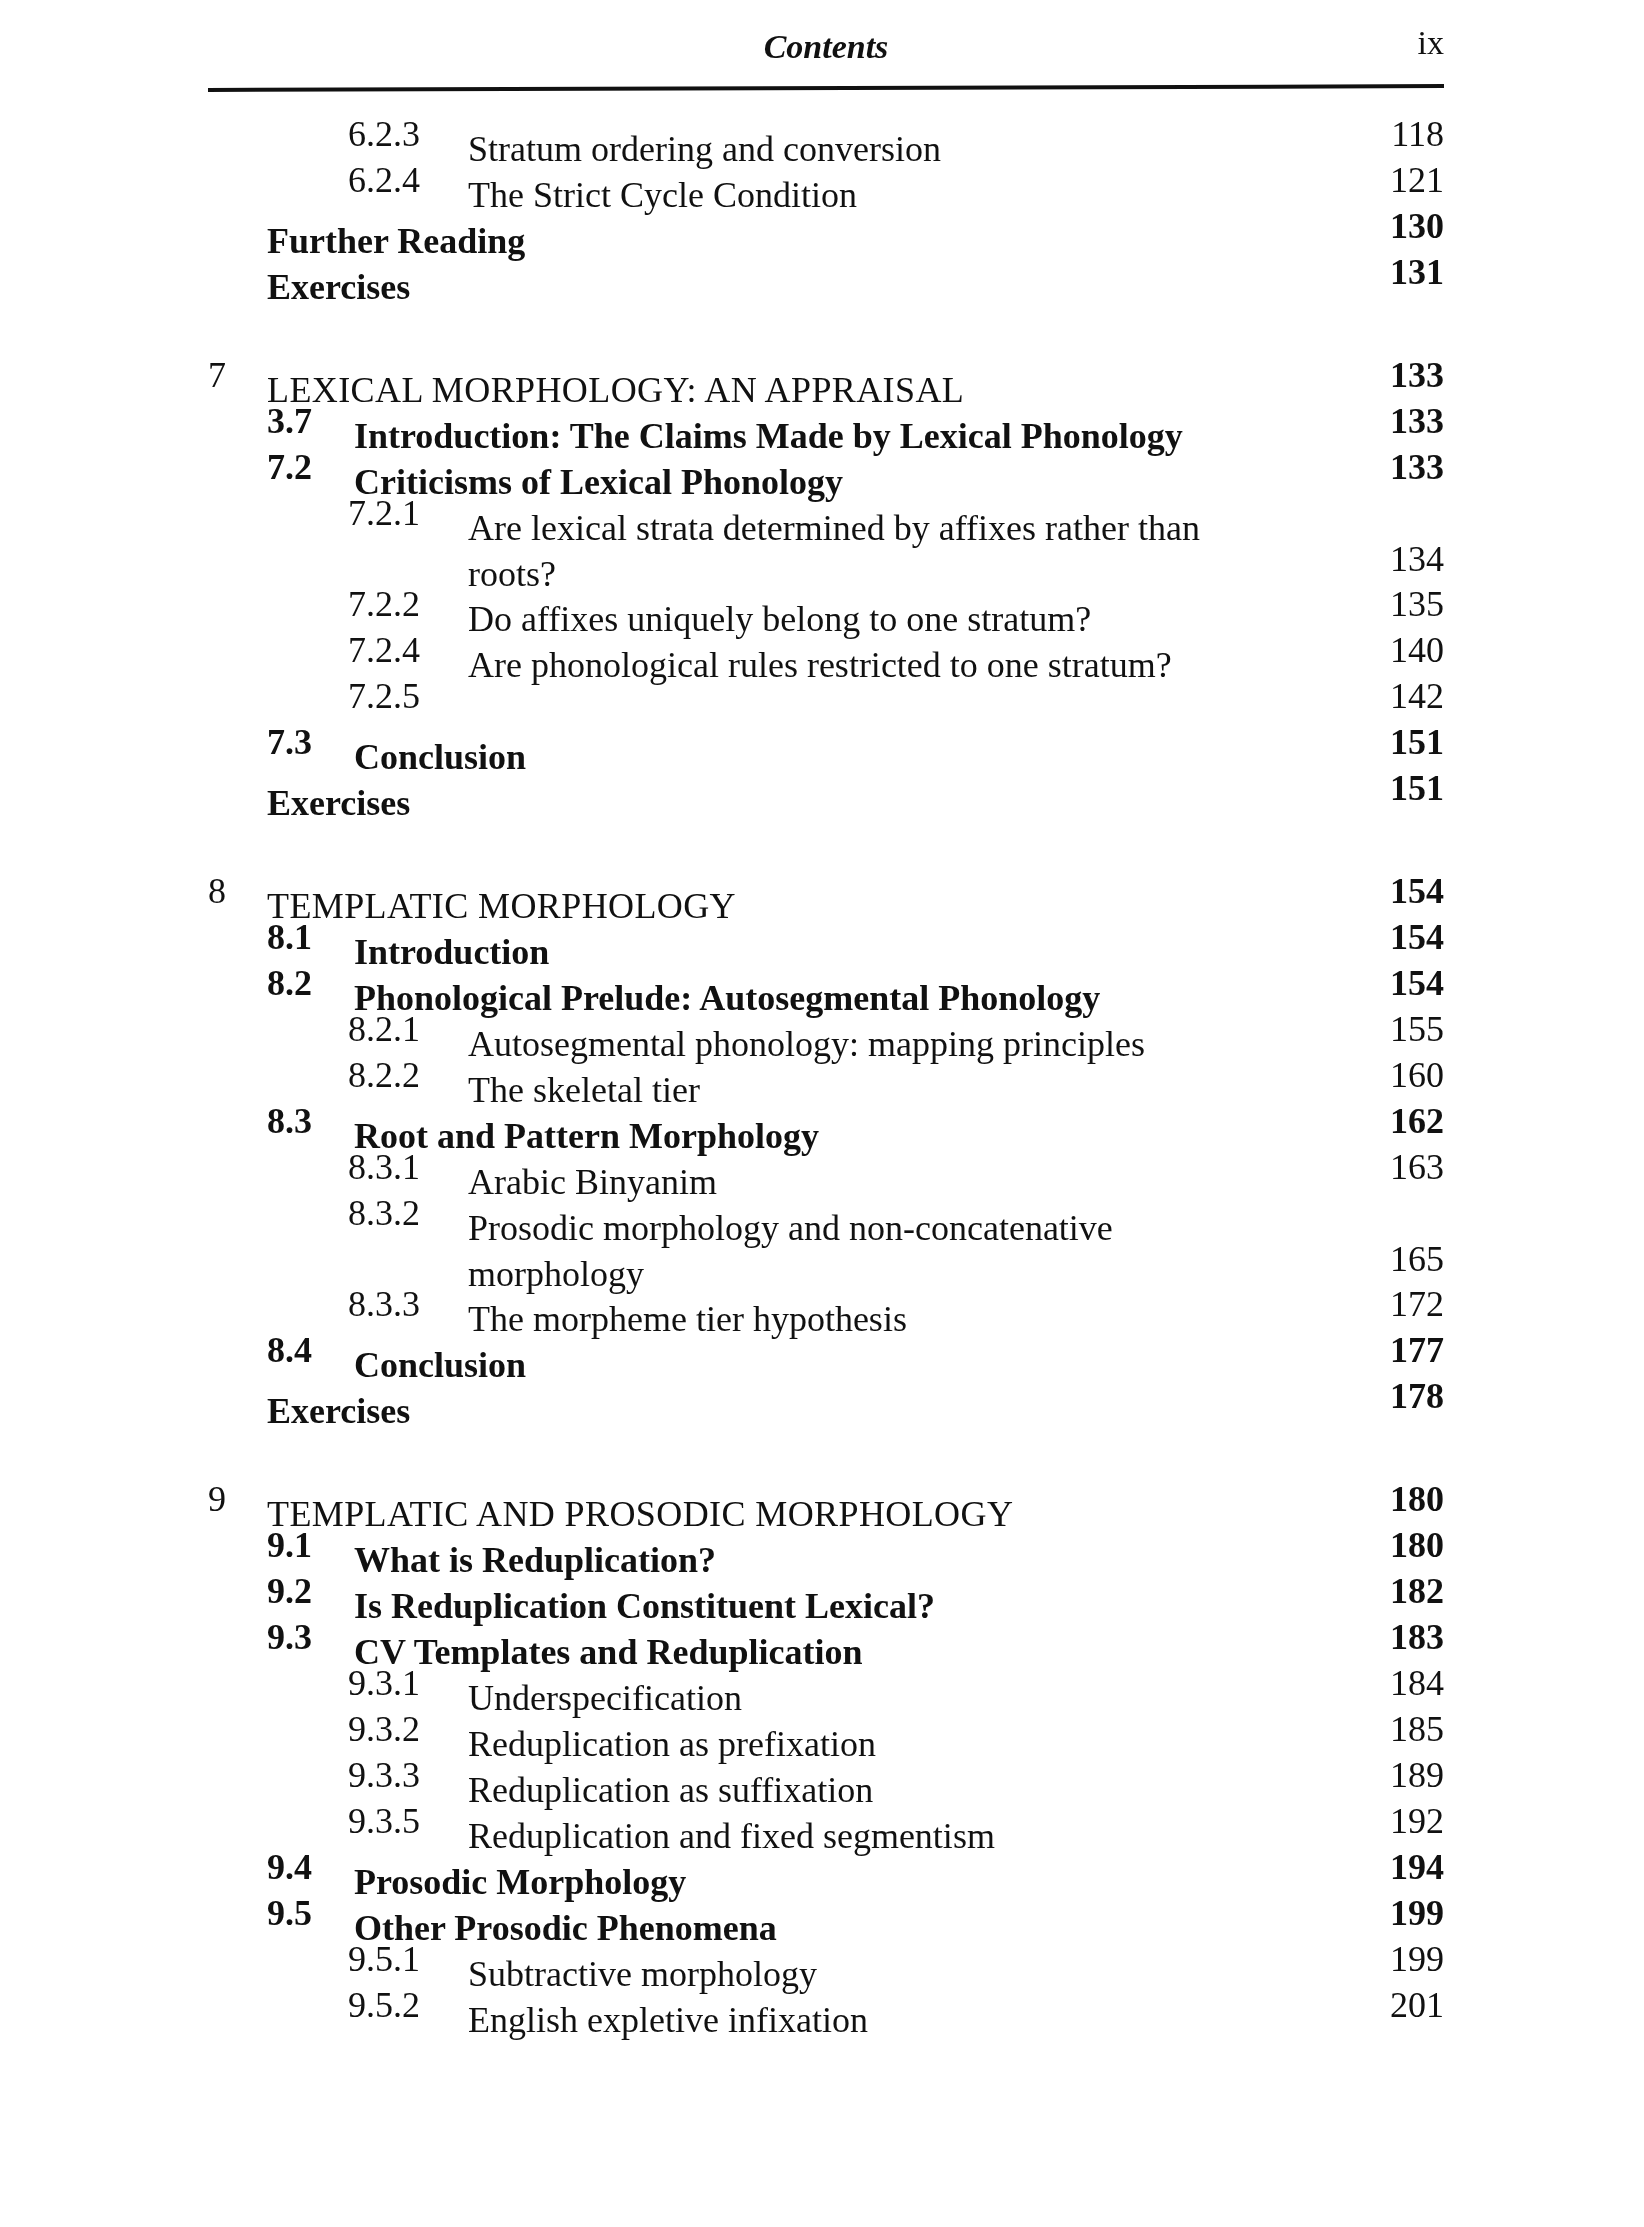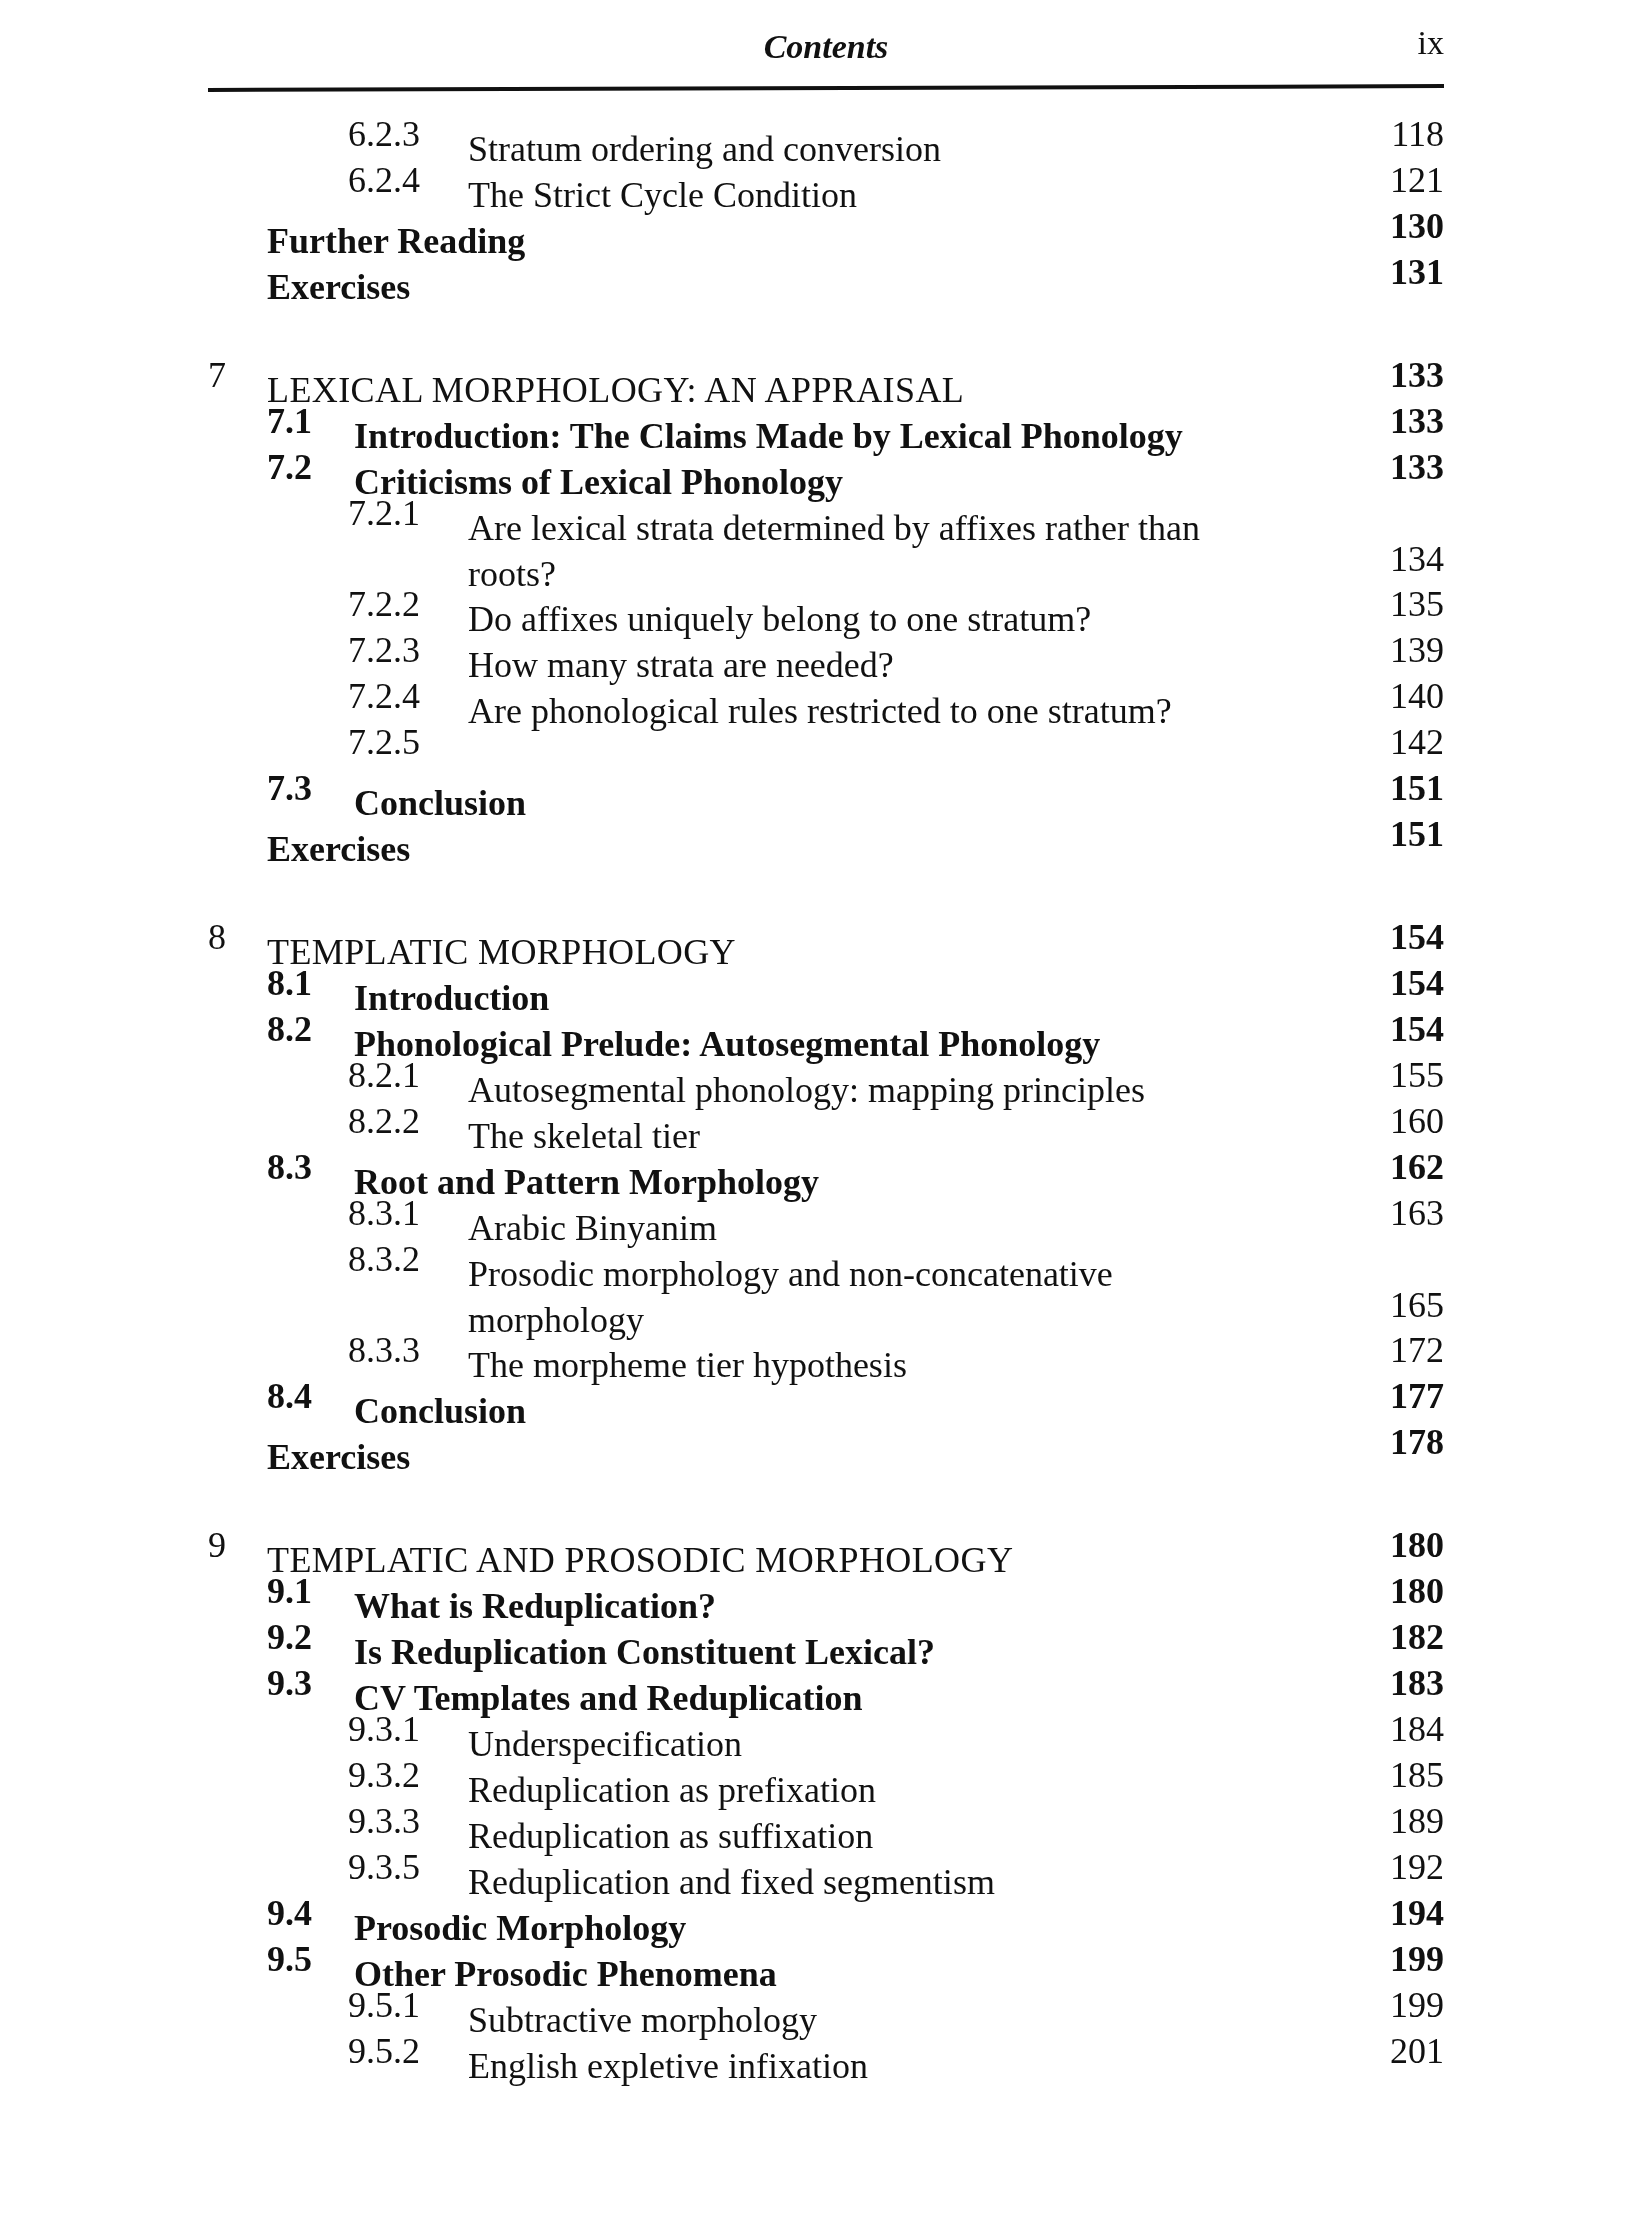--- a/index.html
+++ b/index.html
@@ -130,43 +130,38 @@
         <span class="page">131</span>
       </div>
     </div>
 <div class="chapter-block">
       <div class="toc-row lvl-chapter">
         <span class="num">7</span>
         <span class="title">LEXICAL MORPHOLOGY: AN APPRAISAL</span>
         <span class="page">133</span>
       </div>
       <div class="toc-row lvl-section">
-        <span class="num">7.1</span>
+        <span class="num">3.7</span>
         <span class="title">Introduction: The Claims Made by Lexical Phonology</span>
         <span class="page">133</span>
       </div>
       <div class="toc-row lvl-section">
         <span class="num">7.2</span>
         <span class="title">Criticisms of Lexical Phonology</span>
         <span class="page">133</span>
       </div>
       <div class="toc-row lvl-sub wrap-row">
         <span class="num">7.2.1</span>
         <span class="title">Are lexical strata determined by affixes rather than roots?</span>
         <span class="page">134</span>
       </div>
       <div class="toc-row lvl-sub">
         <span class="num">7.2.2</span>
         <span class="title">Do affixes uniquely belong to one stratum?</span>
         <span class="page">135</span>
-      </div>
-      <div class="toc-row lvl-sub">
-        <span class="num">7.2.3</span>
-        <span class="title">How many strata are needed?</span>
-        <span class="page">139</span>
       </div>
       <div class="toc-row lvl-sub">
         <span class="num">7.2.4</span>
         <span class="title">Are phonological rules restricted to one stratum?</span>
         <span class="page">140</span>
       </div>
       <div class="toc-row lvl-sub">
         <span class="num">7.2.5</span>
         <span class="page">142</span>
       </div>

